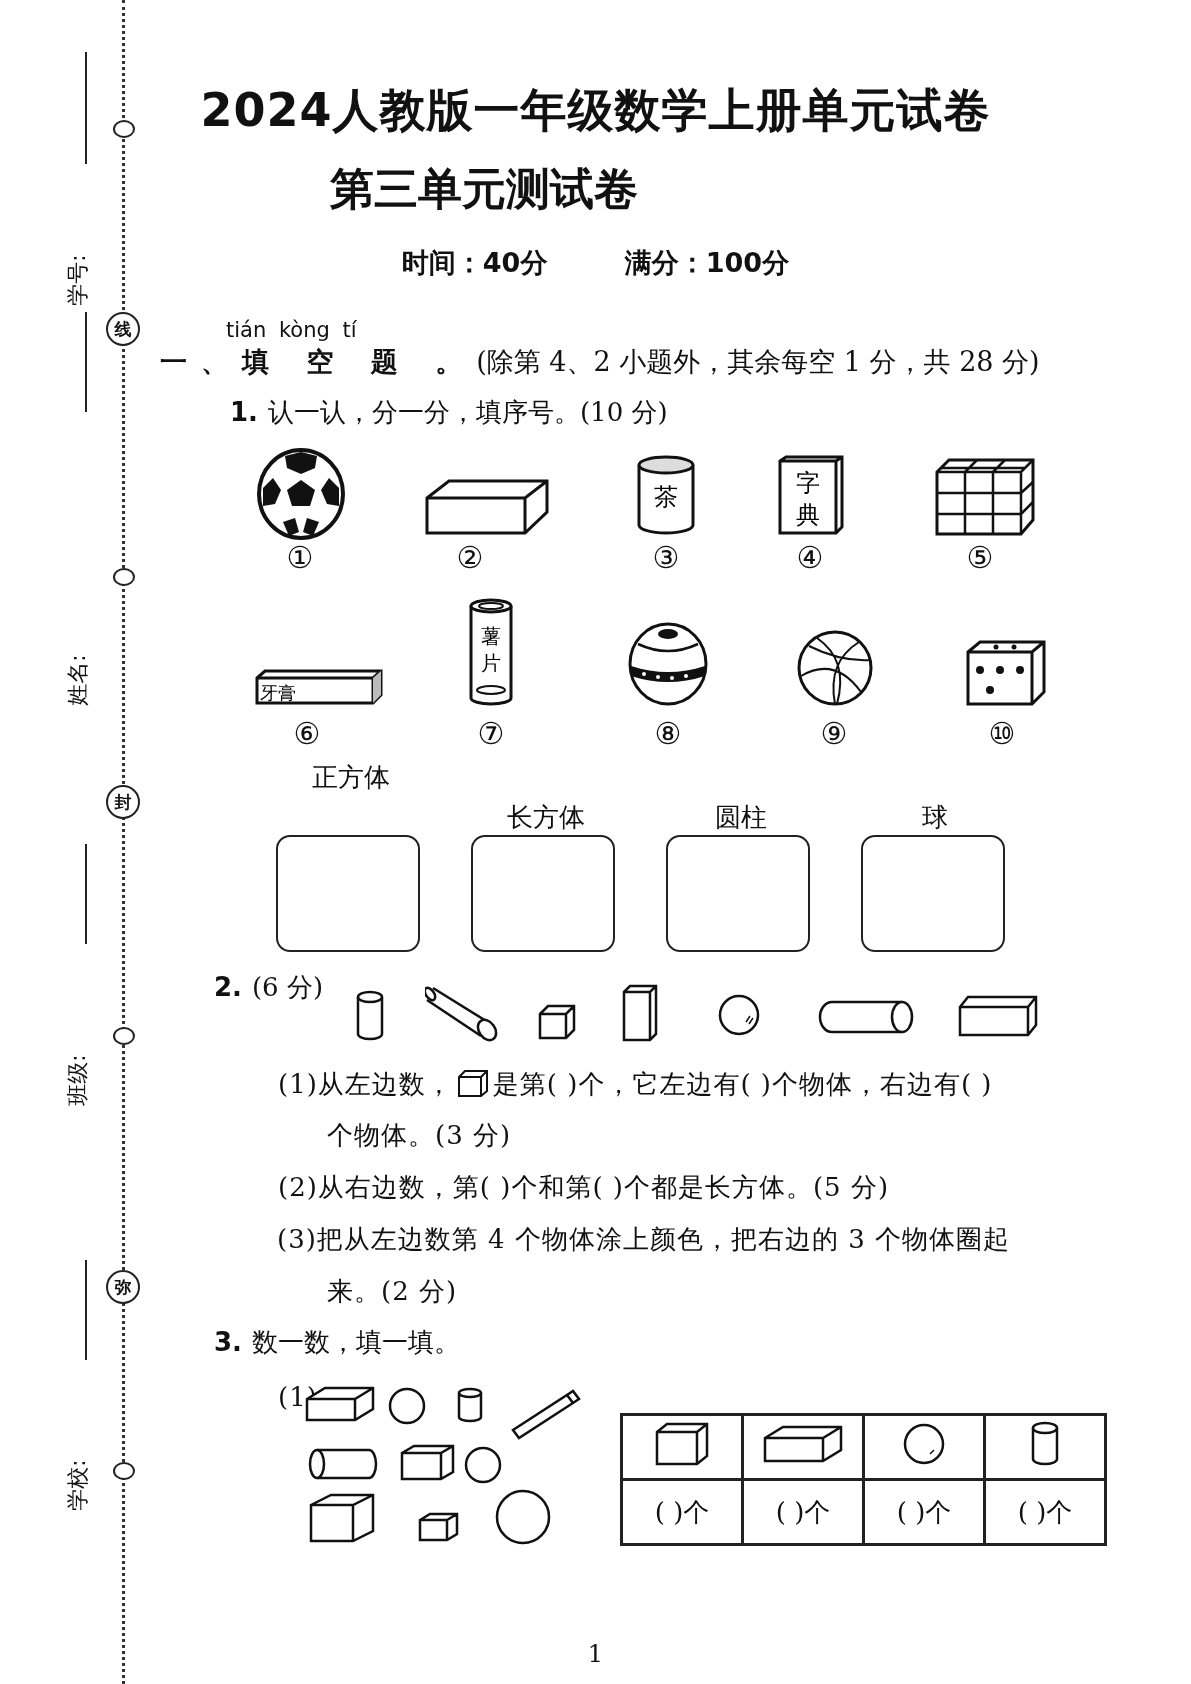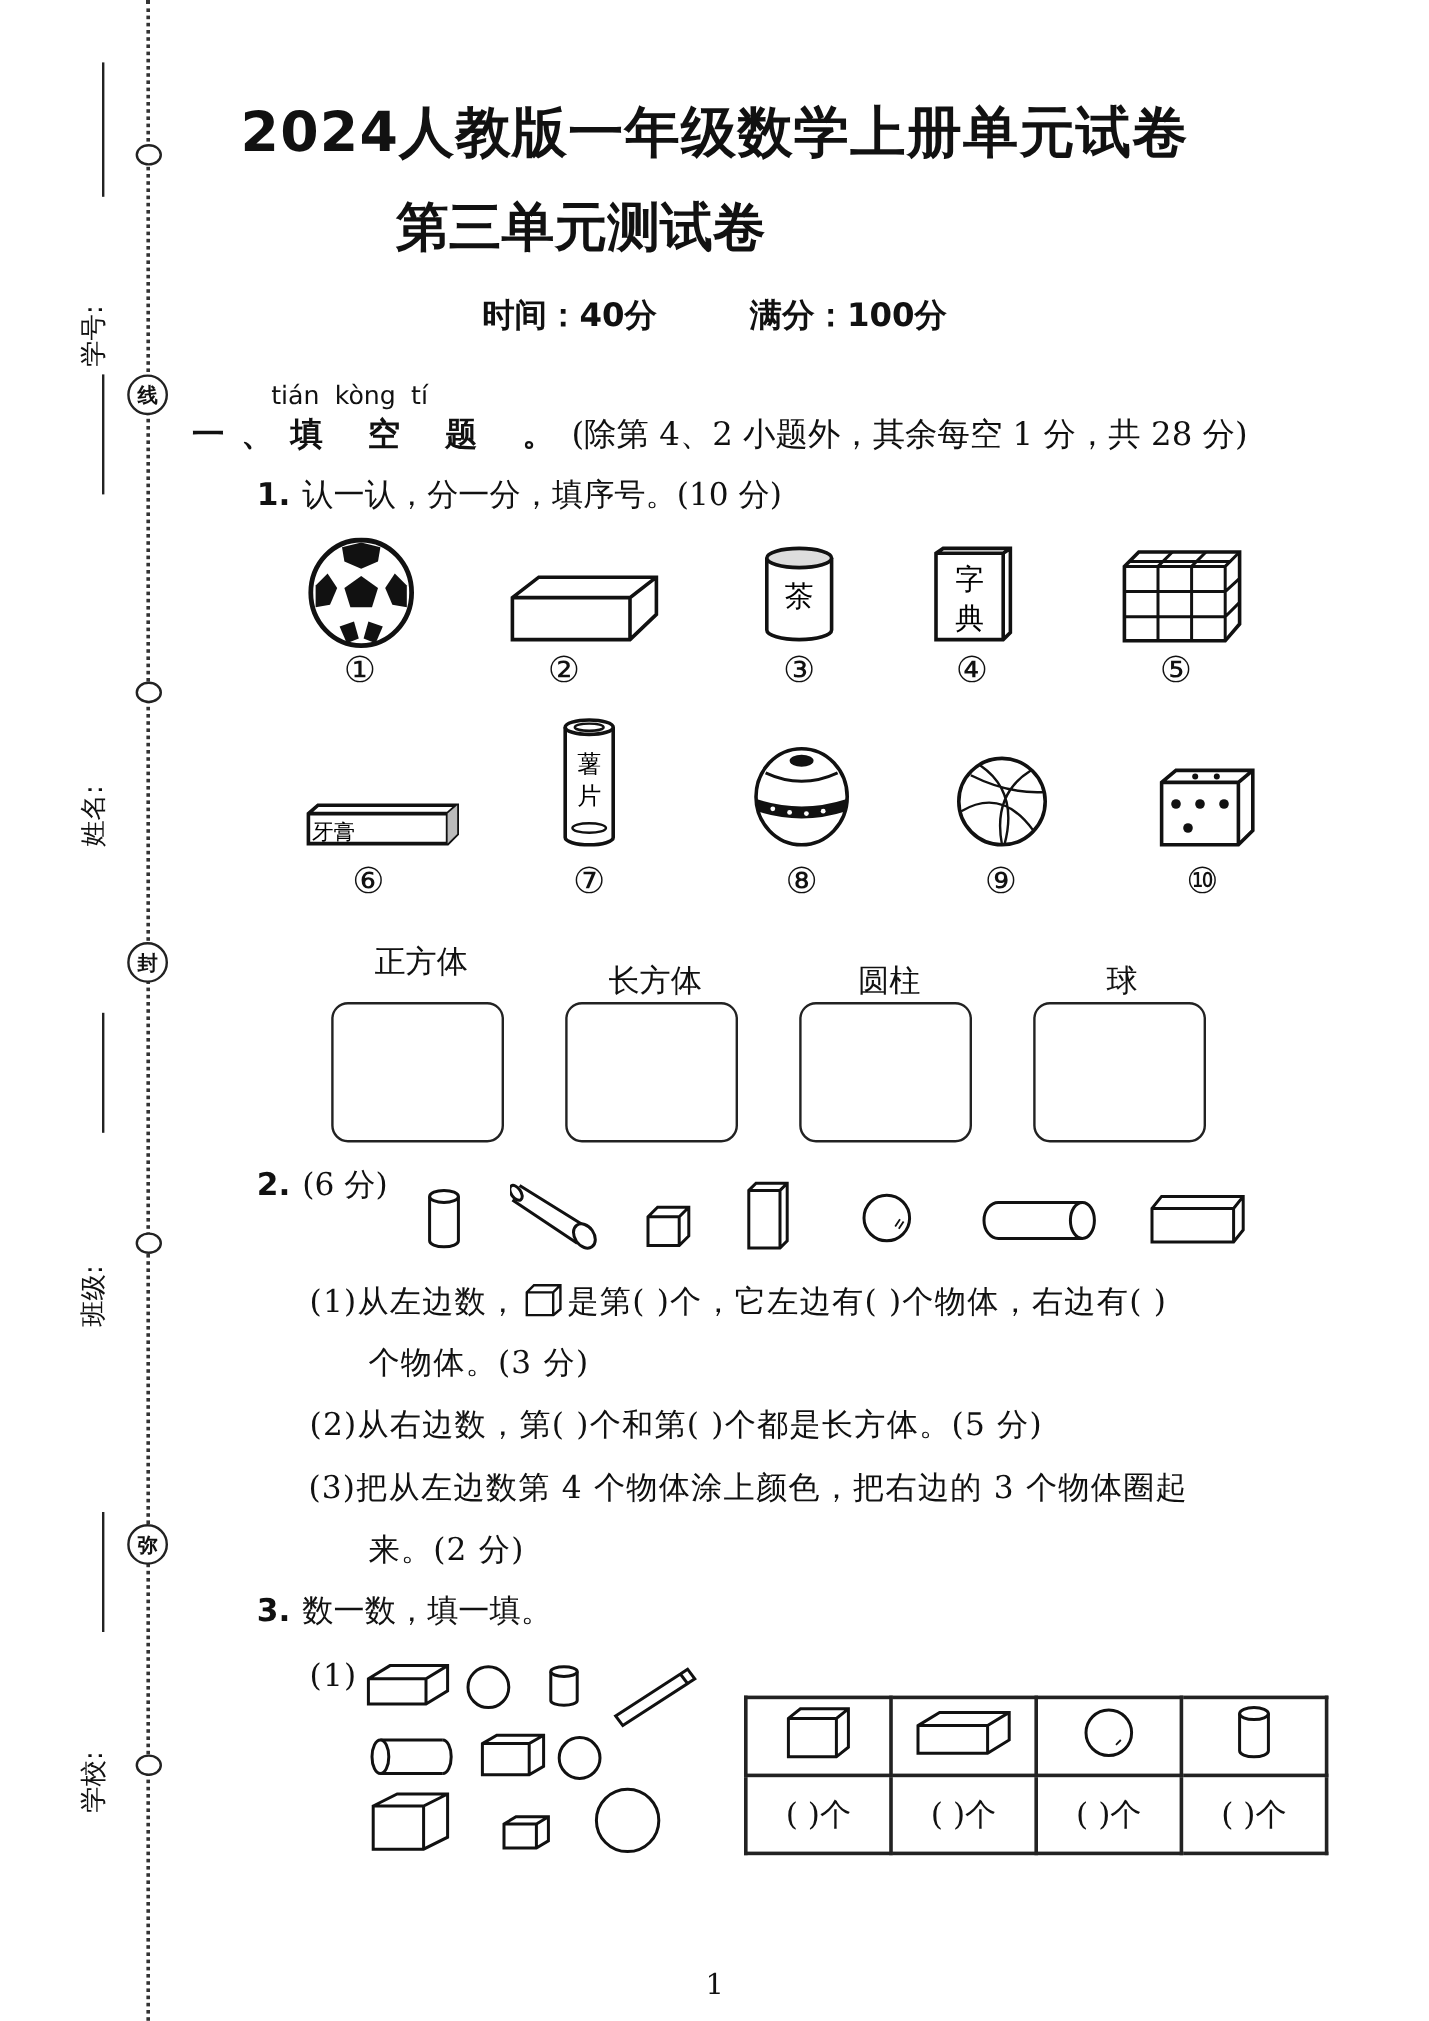--- a/index.html
+++ b/index.html
@@ -17,21 +17,21 @@
   .meta{position:absolute;left:0;width:1191px;top:245px;text-align:center;font-family:"DejaVu Sans",sans-serif;font-weight:bold;font-size:27px;}
   .meta span{margin:0 34px;}
   .pinyin{position:absolute;left:226px;top:318px;font-family:"DejaVu Sans",sans-serif;font-size:21px;word-spacing:6px;}
   .section{position:absolute;left:160px;top:344px;font-size:27px;}
   .section b{font-family:"DejaVu Sans",sans-serif;font-weight:bold;letter-spacing:14px;}
   .q{position:absolute;font-size:26px;}
   .qn{font-family:"DejaVu Sans",sans-serif;font-weight:bold;margin-right:10px;}
   .circ{position:absolute;font-size:30px;width:60px;text-align:center;}
   .cat-label{position:absolute;font-size:26px;width:150px;text-align:center;}
   .cat-box{position:absolute;width:140px;height:113px;border:2.5px solid #222;border-radius:14px;}
-  .line-text{position:absolute;font-size:26px;letter-spacing:1px;white-space:nowrap;}
+  .line-text{position:absolute;font-size:26px;letter-spacing:1px;white-space:nowrap;margin-left:20px;}
   table.count{position:absolute;left:620px;top:1413px;border-collapse:collapse;}
   table.count td{border:3px solid #222;width:118px;height:62px;text-align:center;font-size:26px;padding:0;}
   .pageno{position:absolute;left:0;width:1191px;top:1640px;text-align:center;font-size:24px;}
 </style>
 </head>
 <body>
 
 <div class="dotline"></div>
 <div class="hole" style="top:120px"></div>
 <div class="hole" style="top:568px"></div>
@@ -57,21 +57,21 @@
 <div class="meta">
   <span>时间：40分</span>
   <span>满分：100分</span>
 </div>
 
 <div class="pinyin">tián kòng tí</div>
 <div class="section">
   <b>一、填 空 题 。</b><span>(除第 4、2 小题外，其余每空 1 分，共 28 分)</span>
 </div>
 
-<div class="q" style="left:214px;top:395px">
+<div class="q" style="left:230px;top:395px">
   <span class="qn">1.</span><span>认一认，分一分，填序号。(10 分)</span>
 </div>
 
 <svg class="abs" style="left:255px;top:448px" width="92" height="92" viewBox="0 0 92 92">
   <ellipse cx="46" cy="46" rx="42" ry="44" fill="#fff" stroke="#111" stroke-width="4"></ellipse>
   <polygon points="46,32 60,42 55,58 37,58 32,42" fill="#111"></polygon>
   <path d="M30,8 L46,4 L62,8 L60,20 L46,26 L32,20Z" fill="#111"></path>
   <path d="M8,40 L18,30 L26,42 L20,56 L8,58Z" fill="#111"></path>
   <path d="M84,40 L74,30 L66,42 L72,56 L84,58Z" fill="#111"></path>
   <path d="M28,74 L40,70 L44,84 L34,88Z" fill="#111"></path>
@@ -137,21 +137,21 @@
     <circle cx="54" cy="30" r="4" fill="#111"></circle>
     <circle cx="24" cy="50" r="4" fill="#111"></circle>
 </svg>
 
 <div class="circ" style="left:277px;top:716px">⑥</div>
 <div class="circ" style="left:461px;top:716px">⑦</div>
 <div class="circ" style="left:638px;top:716px">⑧</div>
 <div class="circ" style="left:804px;top:716px">⑨</div>
 <div class="circ" style="left:972px;top:716px">⑩</div>
 
-<div class="cat-label" style="left:276px;top:784px">正方体</div>
+<div class="cat-label" style="left:276px;top:760px">正方体</div>
 <div class="cat-label" style="left:471px;top:800px">长方体</div>
 <div class="cat-label" style="left:666px;top:800px">圆柱</div>
 <div class="cat-label" style="left:860px;top:800px">球</div>
 <div class="cat-box" style="left:276px;top:835px"></div>
 <div class="cat-box" style="left:471px;top:835px"></div>
 <div class="cat-box" style="left:666px;top:835px"></div>
 <div class="cat-box" style="left:861px;top:835px"></div>
 
 <div class="q" style="left:214px;top:970px">
   <span class="qn">2.</span><span>(6 分)</span>

